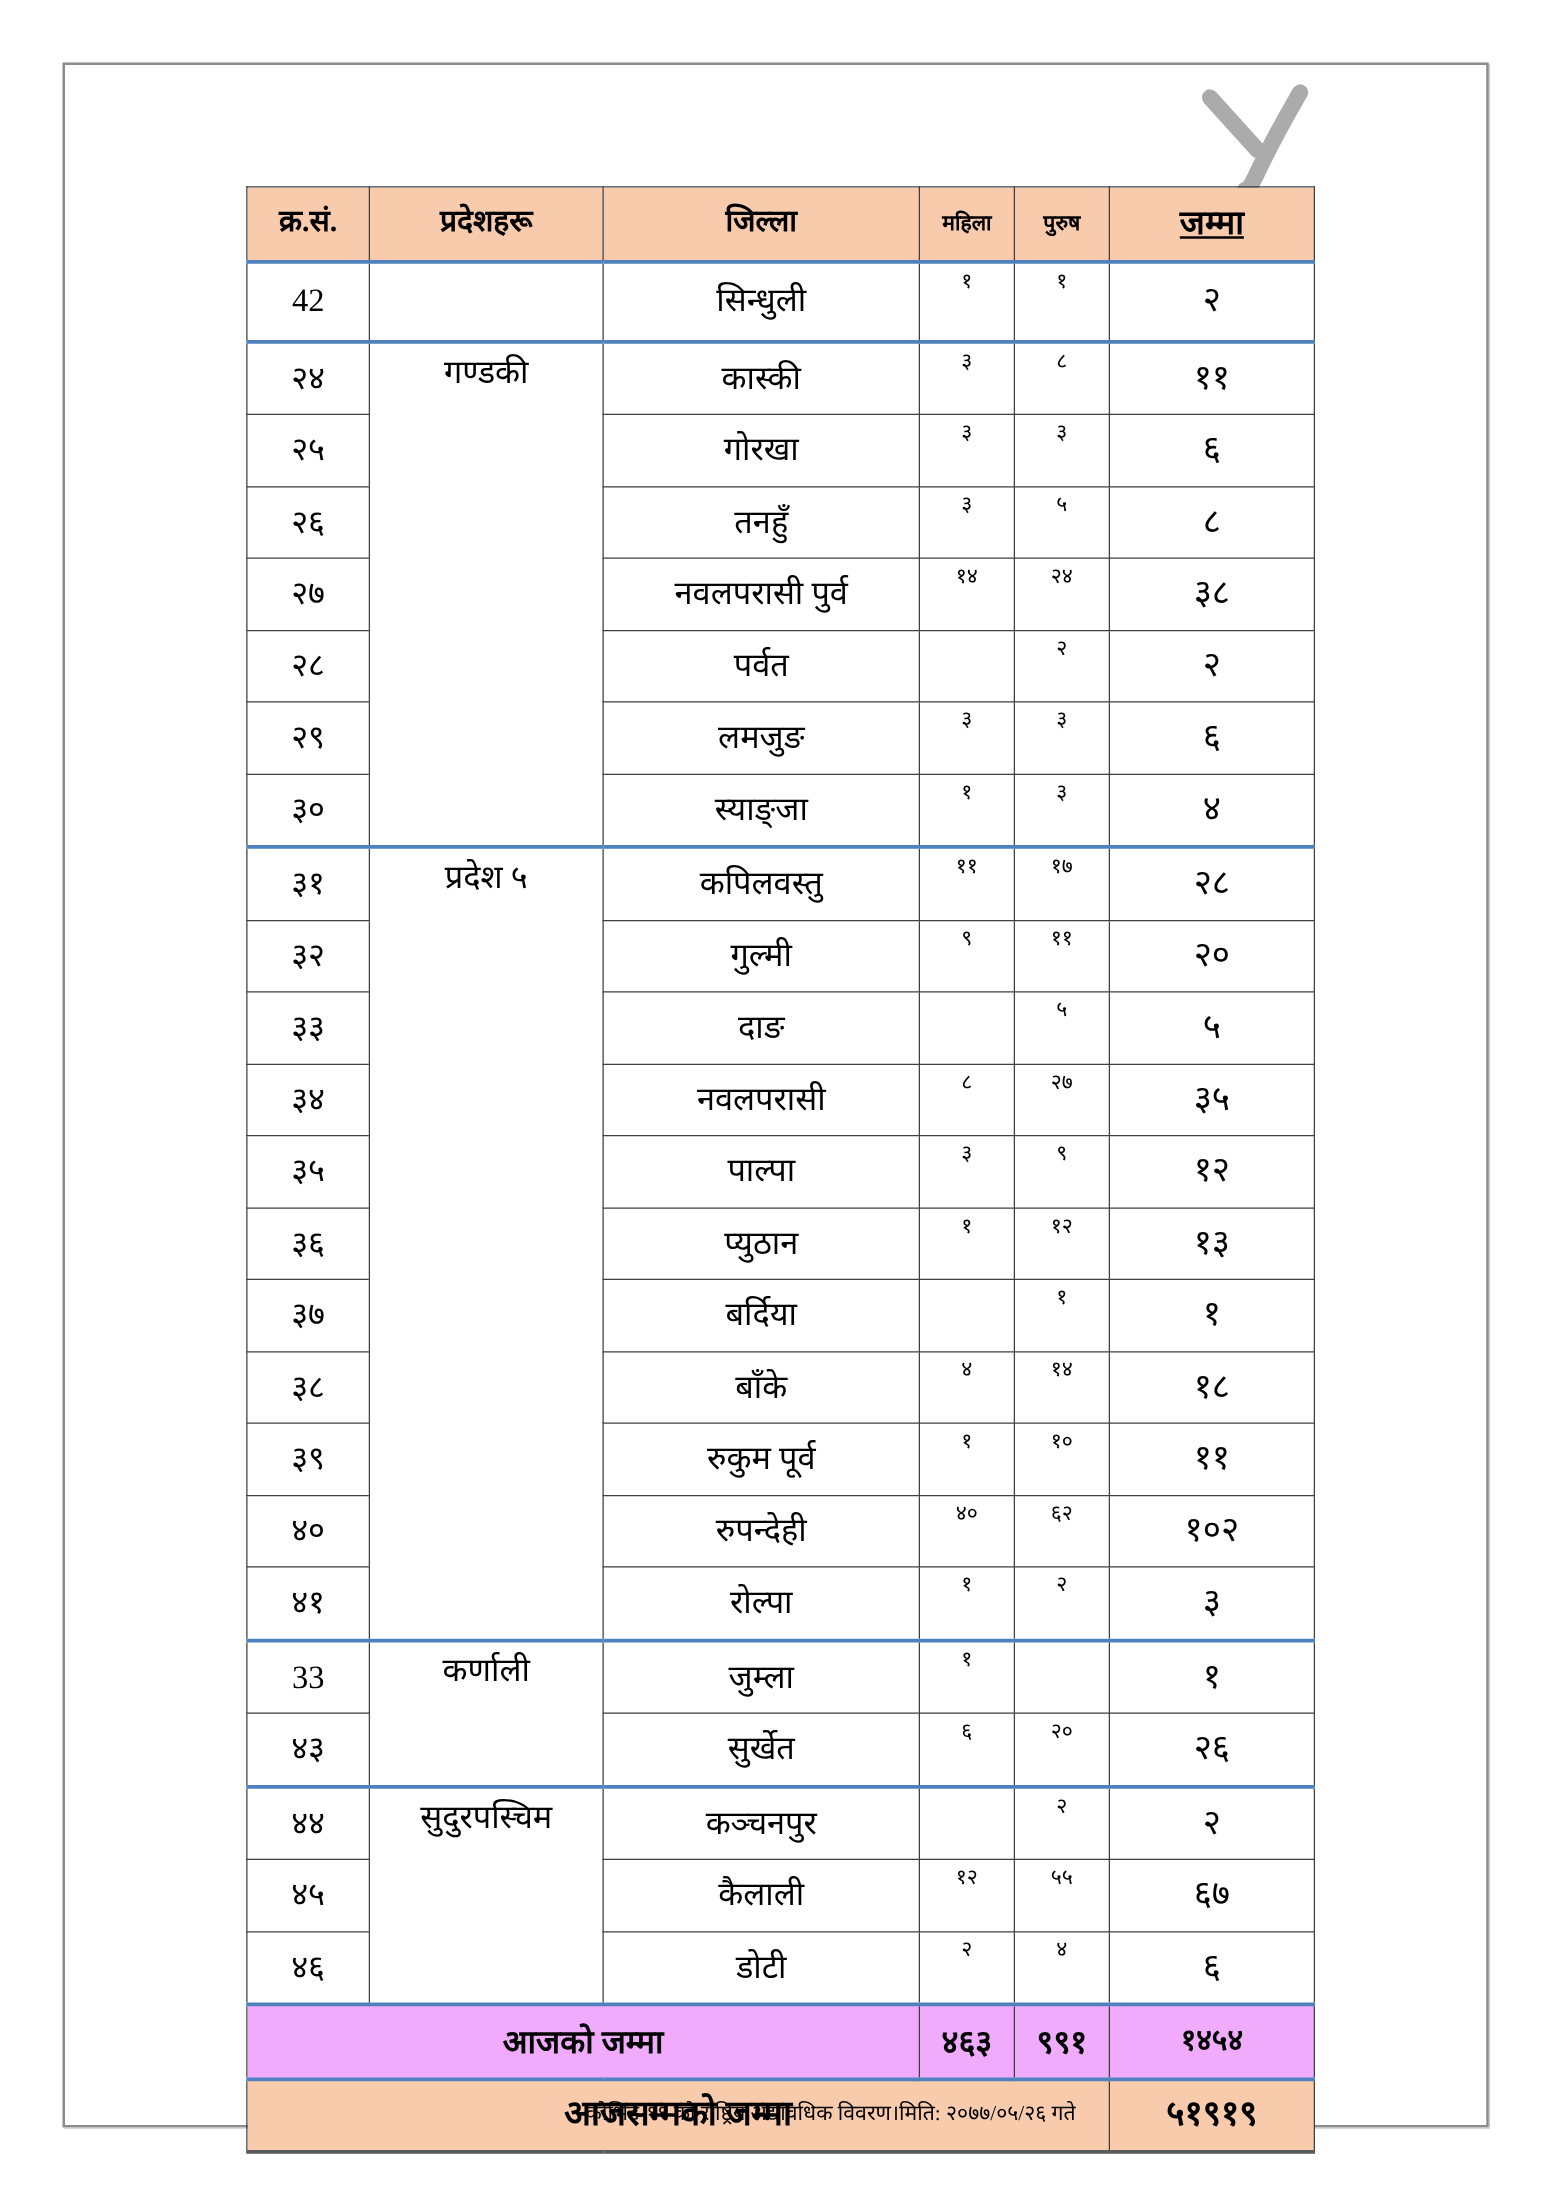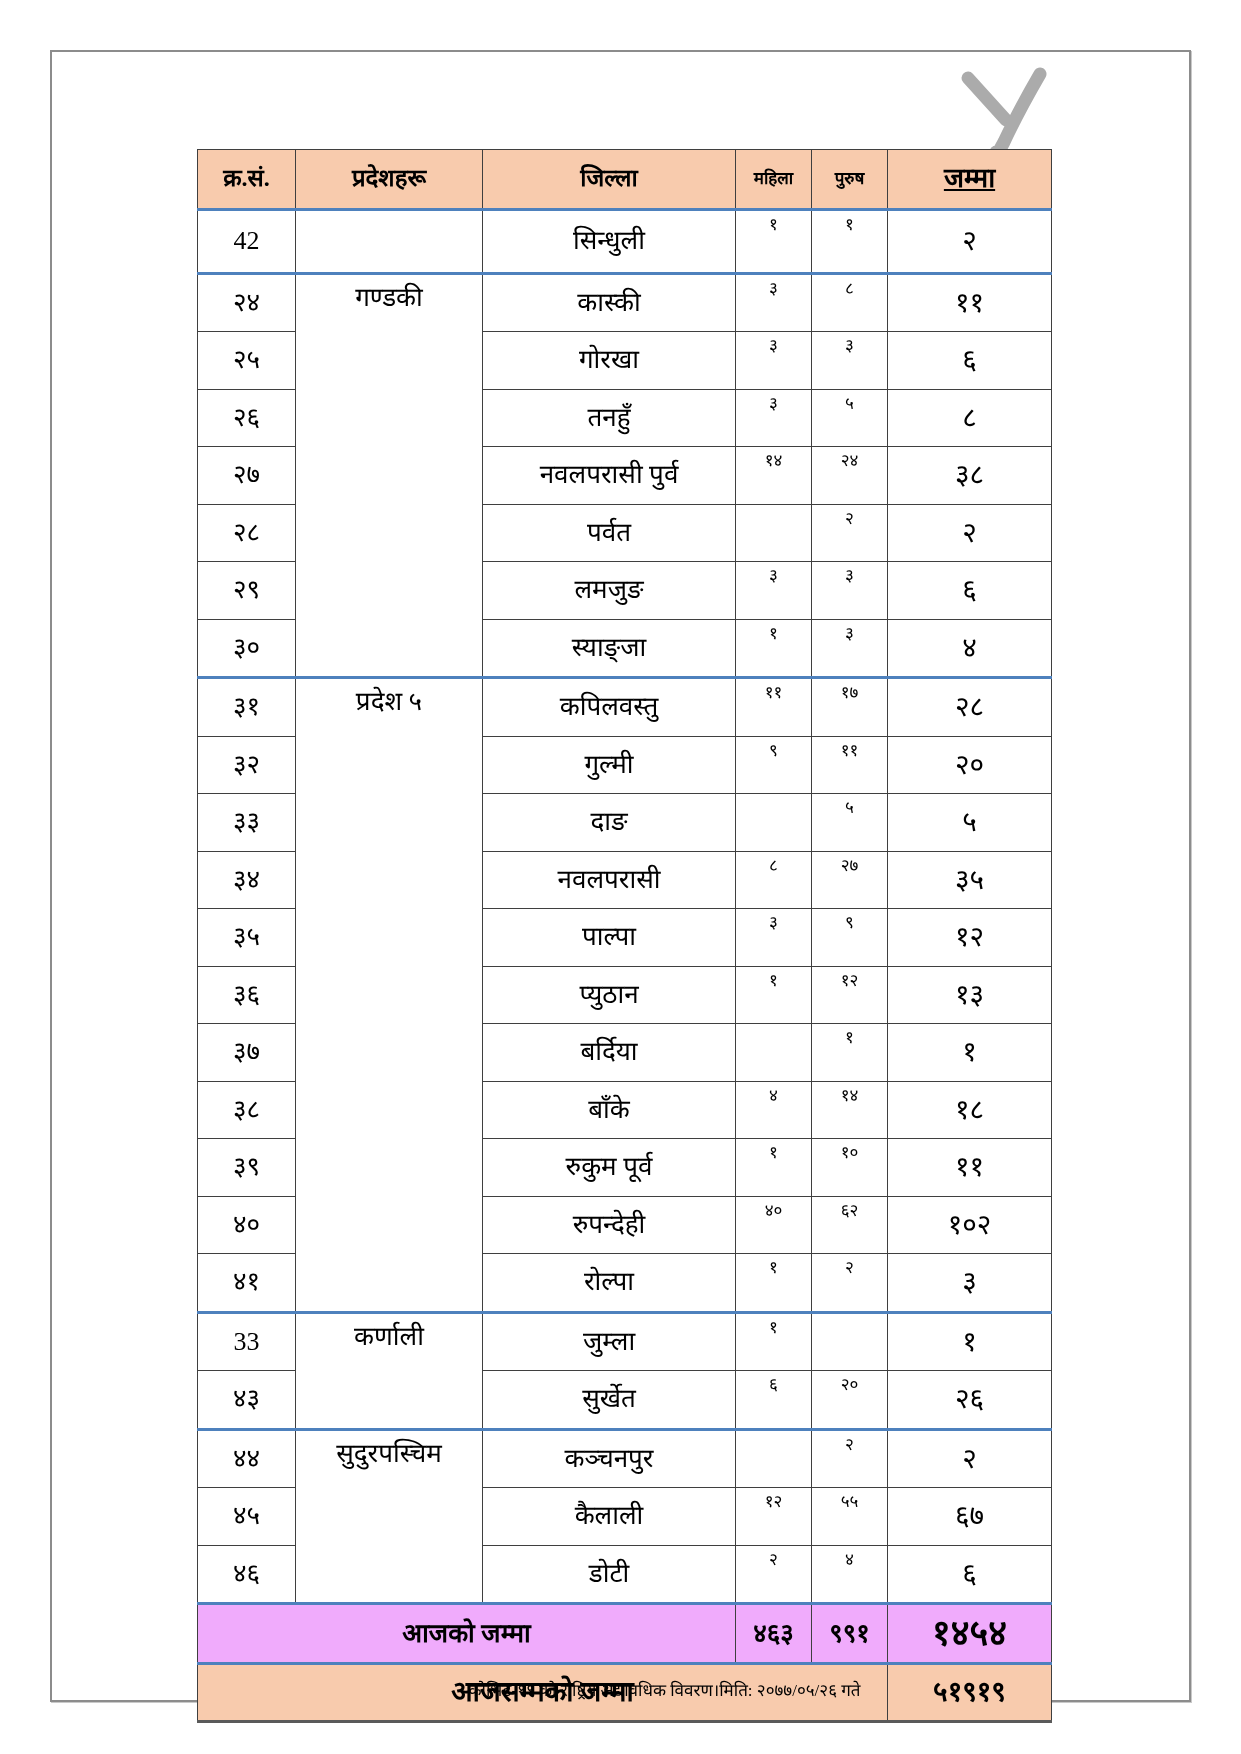--- a/index.html
+++ b/index.html
@@ -53,21 +53,21 @@
   td.cell-province{vertical-align:top;padding-top:8px;font-family:Liberation Serif, serif;}
   tr.blue-top > td{border-top:3px solid #4E81BD;}
   tr.total-row td{
     background:#f0abfc;
     font-weight:bold;
     height:57px;
     vertical-align:middle;
   }
   tr.total-row td.t-label{font-size:26px;}
   tr.total-row td.t-num{font-size:26px;vertical-align:middle;padding-top:0;}
-  tr.total-row td.cell-total{font-size:36px;}
+  tr.total-row td.cell-total{font-size:24px;}
   tr.grand-row td{
     background:#F8CBAD;
     font-weight:bold;
     height:55px;
     font-size:28px;
     border-bottom:3px solid #5A5A5A;
     vertical-align:middle;
   }
   .footer-note{
     position:absolute;left:50px;top:1678px;

